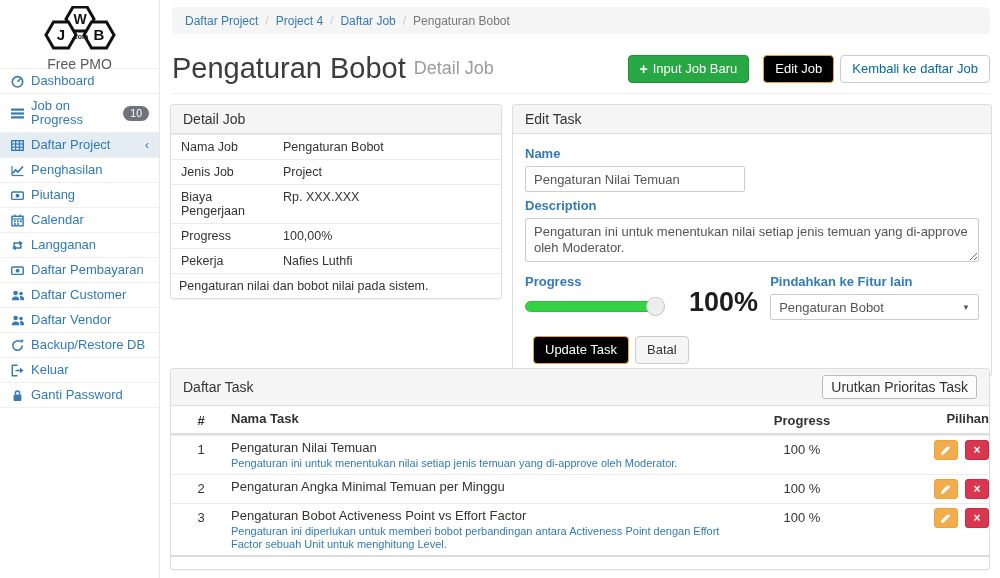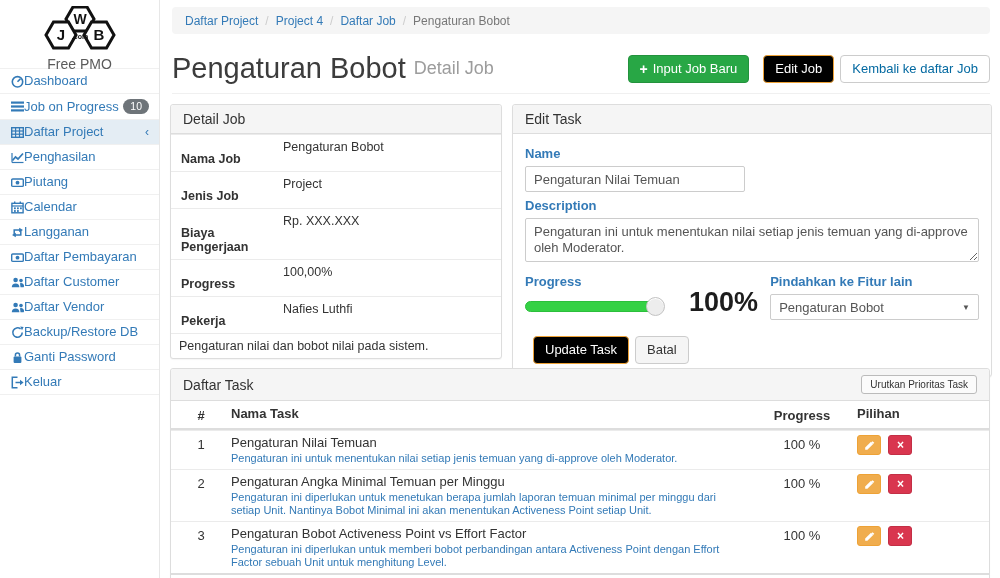--- a/index.html
+++ b/index.html
@@ -4,21 +4,21 @@
 <style>
   * { margin:0; padding:0; box-sizing:border-box; }
   html,body { width:1000px; height:578px; overflow:hidden; background:#fff;
               font-family:"Liberation Sans", sans-serif; color:#333; }
 
   
   .sidebar { position:absolute; left:0; top:0; width:160px; height:578px;
              background:#fff; border-right:1px solid #e7e7e7; }
   .logo-box { height:68px; text-align:center; padding-top:6px; }
   .brand-name { font-size:14px; color:#5a5a5a; margin-top:0; }
-  .nav-item { display:flex; align-items:center; padding:5px 10px;
+  .nav-item { display:flex; align-items:center; gap:7px; padding:5px 10px;
               border-top:1px solid #f0f0f0; color:#337ab7; font-size:13px;
               line-height:14px; text-decoration:none; cursor:pointer; }
   .nav-item:last-child { border-bottom:1px solid #f0f0f0; }
   .nav-item.active { background:#e4edf4; }
   .sicon { width:14px; height:13px; display:inline-flex; align-items:center;
            justify-content:center; flex:none; }
   .sicon svg { display:block; }
   .badge { margin-left:auto; background:#6e7479; color:#fff; font-size:10.5px;
            padding:2px 7px; border-radius:10px; line-height:11px; }
   .chev { margin-left:auto; color:#337ab7; font-size:12px; }
@@ -38,38 +38,38 @@
   .header-actions { margin-left:auto; display:flex; gap:6px; align-items:center; }
 
   
   .btn { display:inline-flex; align-items:center; gap:5px; font-size:13px;
          border-radius:4px; padding:6px 11px; border:1px solid transparent;
          cursor:pointer; line-height:14px; font-family:inherit; }
   .btn-green { background:#28a745; border-color:#23923d; color:#fff; }
   .btn-orange { background:#000000; border-color:#eea236; color:#fff;margin-left:8px; }
   .btn-default { background:#fff; border-color:#ccc; color:#0369a1; }
   .btn-gray { background:#f5f5f5; border-color:#ccc; color:#333; }
-  .btn-xs { font-size:10px; padding:3px 8px; border-radius:3px;
+  .btn-xs { font-size:14px; padding:3px 8px; border-radius:3px;
             background:#fbfbfb; border:1px solid #bbb; color:#333; cursor:pointer;
             font-family:inherit; }
   .plus { font-weight:bold; font-size:14px; line-height:12px; }
 
   
   .panel { position:absolute; background:#fff; border:1px solid #ddd;
            border-radius:3px; box-shadow:0 1px 1px rgba(0,0,0,.04); }
   .panel-heading { background:#f5f5f5; border-bottom:1px solid #ddd;
                    padding:6px 12px; font-size:14px; color:#333;
                    border-radius:3px 3px 0 0; display:flex; align-items:center; }
   .panel-heading .btn-xs { margin-left:auto; }
 
   
   .p-detail { left:170px; top:104px; width:332px; }
   .drow { display:flex; border-top:1px solid #ebebeb; font-size:12.5px; }
   .drow:first-of-type { border-top:none; }
-  .dlabel { width:104px; font-weight:bold; padding:17px 0 5px 10px; flex:none; }
+  .dlabel { width:104px; font-weight:normal; padding:5px 0 5px 10px; flex:none; }
   .dvalue { flex:1; padding:5px 2px 5px 8px; white-space:nowrap; }
 
   
   .p-edit { left:512px; top:104px; width:480px; }
   .p-edit .panel-body { padding:6px 12px 12px; }
   .flabel { display:block; color:#337ab7; font-weight:bold; font-size:13px;
             margin:6px 0 5px; }
   .input-text { width:220px; height:26px; border:1px solid #ccc; border-radius:2px;
                 padding:4px 8px; font-size:13px; color:#555; font-family:inherit; }
   .textarea { width:100%; height:44px; border:1px solid #ccc; border-radius:2px;
@@ -95,21 +95,21 @@
 
   
   .p-tasks { left:170px; top:368px; width:820px; }
   .thead { display:flex; font-weight:bold; font-size:13px; padding:5px 0;
            border-bottom:2px solid #ddd; }
   .trow { display:flex; border-top:1px solid #ebebeb; padding:4px 0; }
   .trow:first-of-type { border-top:none; }
   .c-num { width:60px; text-align:center; flex:none; font-size:13px; padding-top:2px; }
   .c-name { flex:1; padding-right:14px; }
   .c-prog { width:110px; text-align:center; flex:none; font-size:13px; padding-top:2px; }
-  .c-act { width:132px; text-align:left; flex:none; }
+  .c-act { width:132px; text-align:right; flex:none; }
   .task-title { font-size:13px; line-height:16px; color:#333; }
   .task-desc { font-size:11px; line-height:13px; color:#337ab7; margin-top:1px; }
   .mini { display:inline-flex; align-items:center; justify-content:center;
           width:24px; height:20px; border-radius:3px; color:#fff; cursor:pointer;
           font-size:12px; font-weight:bold; vertical-align:top; }
   .mini + .mini { margin-left:3px; }
   .mini-edit { background:#f0ad4e; border:1px solid #eea236; }
   .mini-del { background:#d9364f; border:1px solid #c32f45; line-height:18px; }
   .tfoot { display:flex; align-items:center; border-top:2px solid #ddd;
            padding:5px 0 7px; }
@@ -246,35 +246,35 @@
           <svg width="13" height="13" viewBox="0 0 13 13">
             <path d="M11.2 6.5 a4.7 4.7 0 1 1 -1.6 -3.5" fill="none" stroke="#337ab7" stroke-width="1.6"></path>
             <polygon points="9.2,0.4 12.6,1 11,4.2" fill="#337ab7"></polygon>
           </svg>
         </span>
       <span>Backup/Restore DB</span>
     </a>
     <a class="nav-item">
       <span class="sicon">
           <svg width="13" height="13" viewBox="0 0 13 13">
-            <rect x="2.6" y="5.6" width="7.8" height="6.4" rx="1" fill="#337ab7"></rect>
-            <path d="M4.4 5.6 V4.2 a2.1 2.1 0 0 1 4.2 0 V5.6" fill="none" stroke="#337ab7" stroke-width="1.5"></path>
-          </svg>
-        </span>
-      <span>Ganti Password</span>
-    </a>
-    <a class="nav-item">
-      <span class="sicon">
-          <svg width="13" height="13" viewBox="0 0 13 13">
             <path d="M6.5 1.2 H1.3 V11.8 H6.5" fill="none" stroke="#337ab7" stroke-width="1.5"></path>
             <line x1="4.5" y1="6.5" x2="9.5" y2="6.5" stroke="#337ab7" stroke-width="1.5"></line>
             <polygon points="9,3.8 12.6,6.5 9,9.2" fill="#337ab7"></polygon>
           </svg>
         </span>
       <span>Keluar</span>
+    </a>
+    <a class="nav-item">
+      <span class="sicon">
+          <svg width="13" height="13" viewBox="0 0 13 13">
+            <rect x="2.6" y="5.6" width="7.8" height="6.4" rx="1" fill="#337ab7"></rect>
+            <path d="M4.4 5.6 V4.2 a2.1 2.1 0 0 1 4.2 0 V5.6" fill="none" stroke="#337ab7" stroke-width="1.5"></path>
+          </svg>
+        </span>
+      <span>Ganti Password</span>
     </a>
   </nav>
 </aside>
 
 <div class="breadcrumb">
   <a class="crumb-link">Daftar Project</a>
   <span class="crumb-sep">/</span>
   <a class="crumb-link">Project 4</a>
   <span class="crumb-sep">/</span>
   <a class="crumb-link">Daftar Job</a>
@@ -381,21 +381,20 @@
           </svg>
       </span>
       <span class="mini mini-del">×</span>
     </div>
   </div>
 
   <div class="trow">
     <div class="c-num">2</div>
     <div class="c-name">
       <div class="task-title">Pengaturan Angka Minimal Temuan per Minggu</div>
-      <div class="task-desc">Pengaturan ini diperlukan untuk menetukan berapa jumlah laporan temuan minimal per minggu dari setiap Unit. Nantinya Bobot Minimal ini akan menentukan Activeness Point setiap Unit.</div>
     </div>
     <div class="c-prog">100 %</div>
     <div class="c-act">
       <span class="mini mini-edit">
         <svg width="11" height="11" viewBox="0 0 11 11">
             <path d="M1.2 7.6 L7 1.8 9.2 4 3.4 9.8 1.2 9.8 z" fill="#fff"></path>
             <rect x="7.8" y="1" width="2.4" height="1.6" transform="rotate(45 8 2)" fill="#fff"></rect>
           </svg>
       </span>
       <span class="mini mini-del">×</span>

